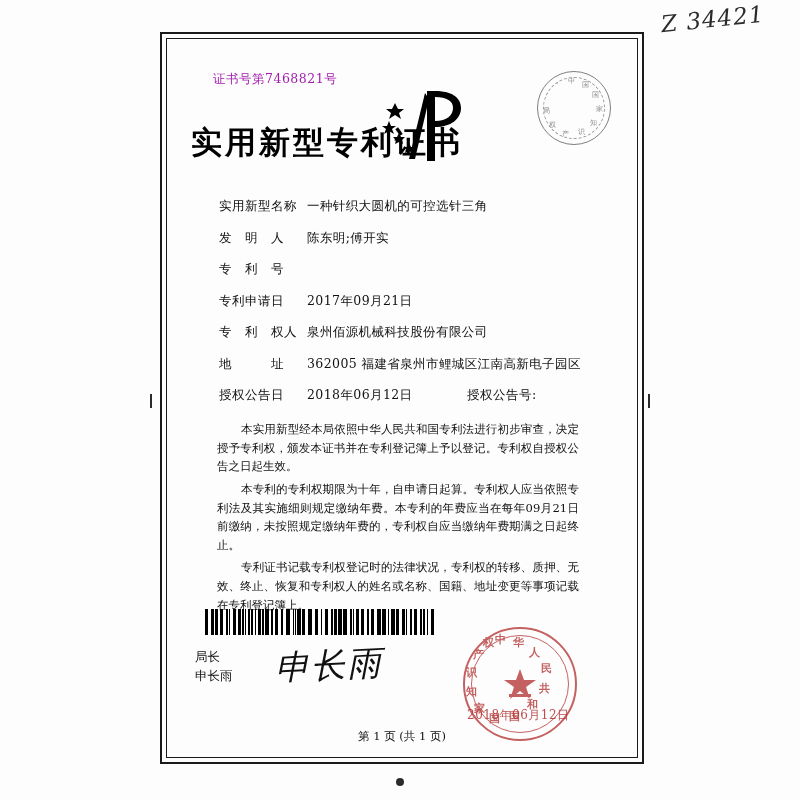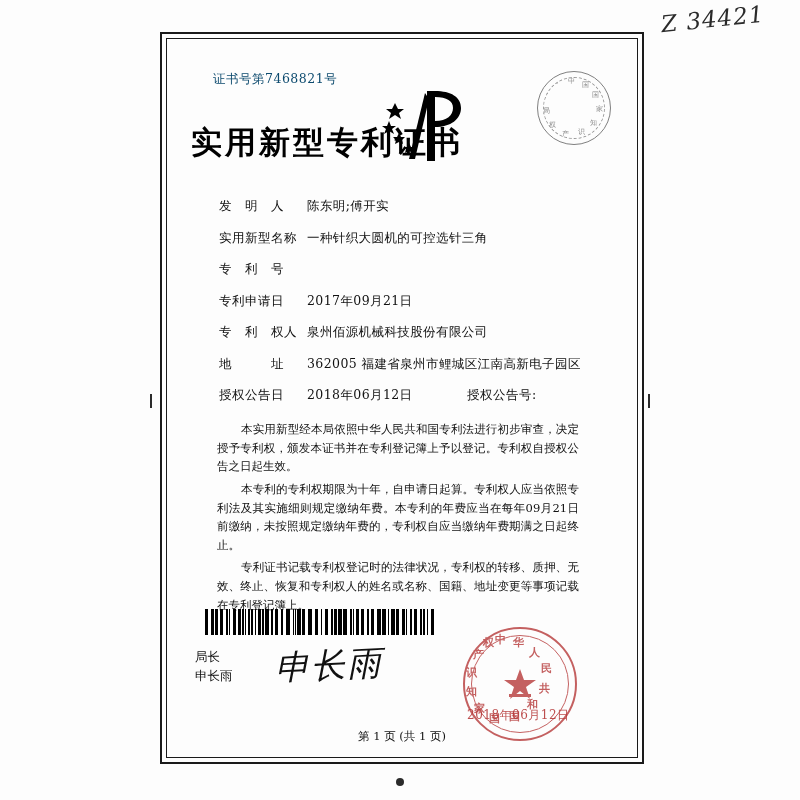--- a/index.html
+++ b/index.html
@@ -55,21 +55,21 @@
     top: 0;
     right: 0;
     bottom: 0;
     padding: 18px 24px;
     box-sizing: border-box;
   }
   .cert-no {
     font-family: "DejaVu Serif", serif;
     font-size: 12.5px;
     letter-spacing: 0.5px;
-    color: #0c4a6e;
+    color: #a21caf;
     margin-top: 14px;
     margin-left: 22px;
   }
   
   .logo-wrap {
     position: absolute;
     left: 198px;
     top: 48px;
     width: 110px;
     height: 76px;
@@ -299,26 +299,26 @@
             <span class="st" style="left:5px;top:34px;">局</span>
             <span class="st" style="left:8px;top:18px;">·</span>
             <span class="st" style="left:18px;top:8px;">·</span>
           </div>
         </div>
 
         <div class="title">实用新型专利证书</div>
 
         <div class="fields">
           <div class="field-row">
+            <div class="field-label">实用新型名称</div>
+            <div class="field-value">一种针织大圆机的可控选针三角</div>
+          </div>
+          <div class="field-row">
             <div class="field-label">发　明　人</div>
             <div class="field-value">陈东明;傅开实</div>
-          </div>
-          <div class="field-row">
-            <div class="field-label">实用新型名称</div>
-            <div class="field-value">一种针织大圆机的可控选针三角</div>
           </div>
           <div class="field-row">
             <div class="field-label">专　利　号</div>
           </div>
           <div class="field-row">
             <div class="field-label">专利申请日</div>
             <div class="field-value">2017年09月21日</div>
           </div>
           <div class="field-row">
             <div class="field-label">专　利　权人</div>

